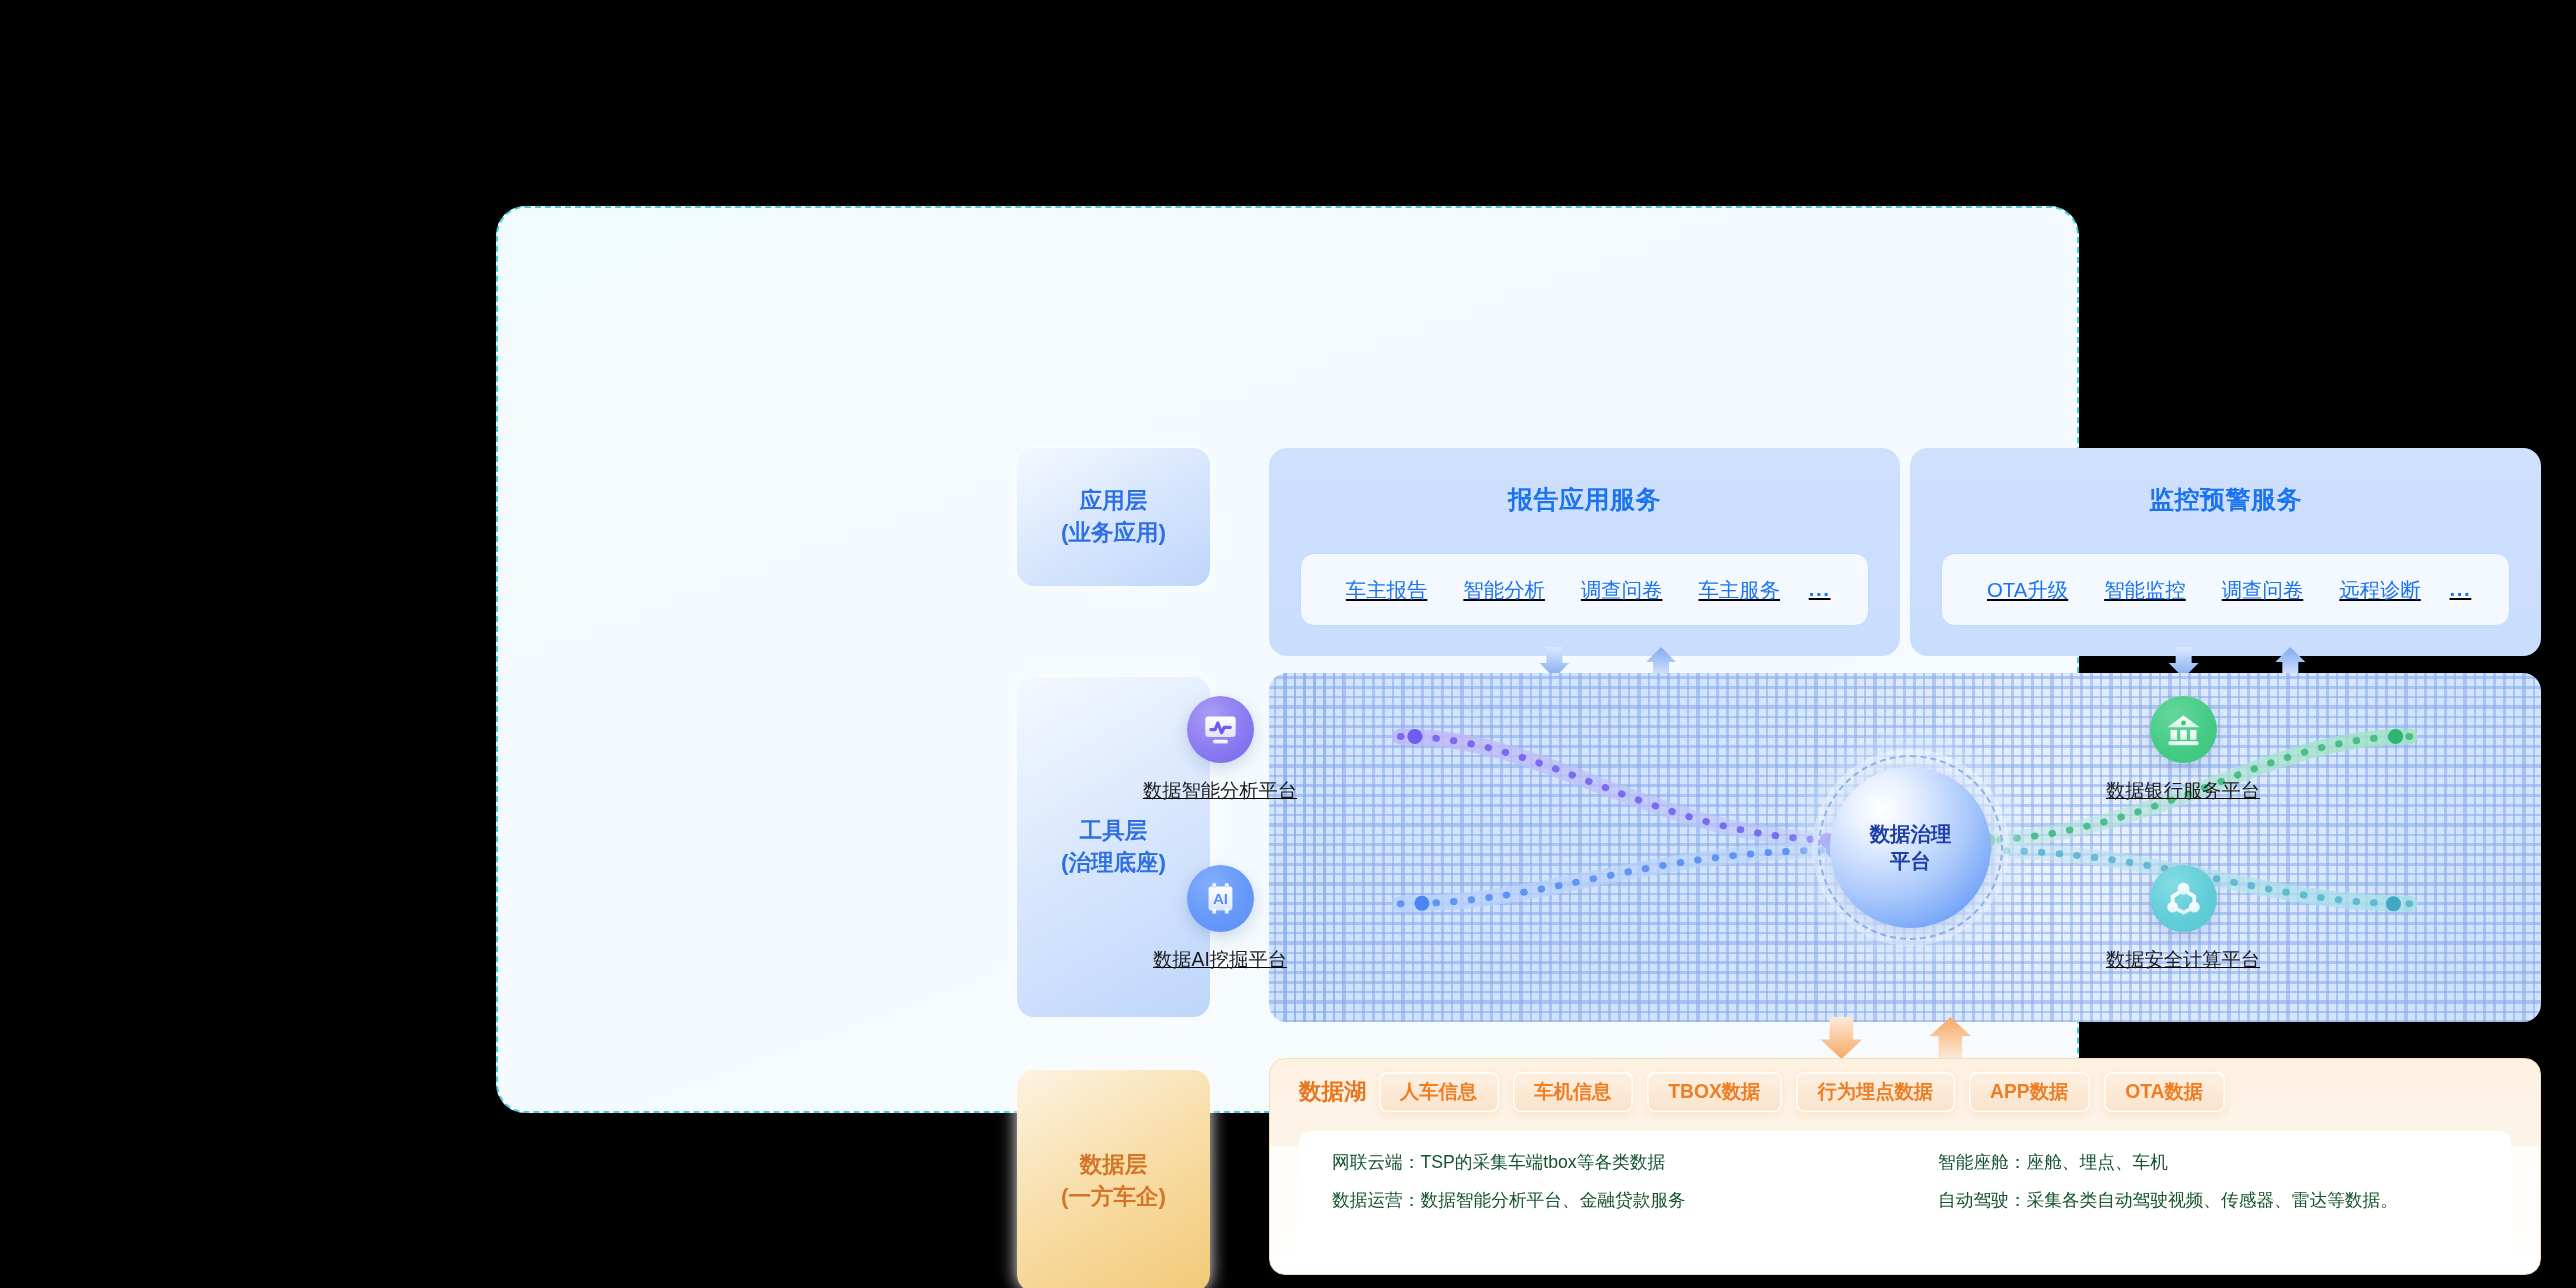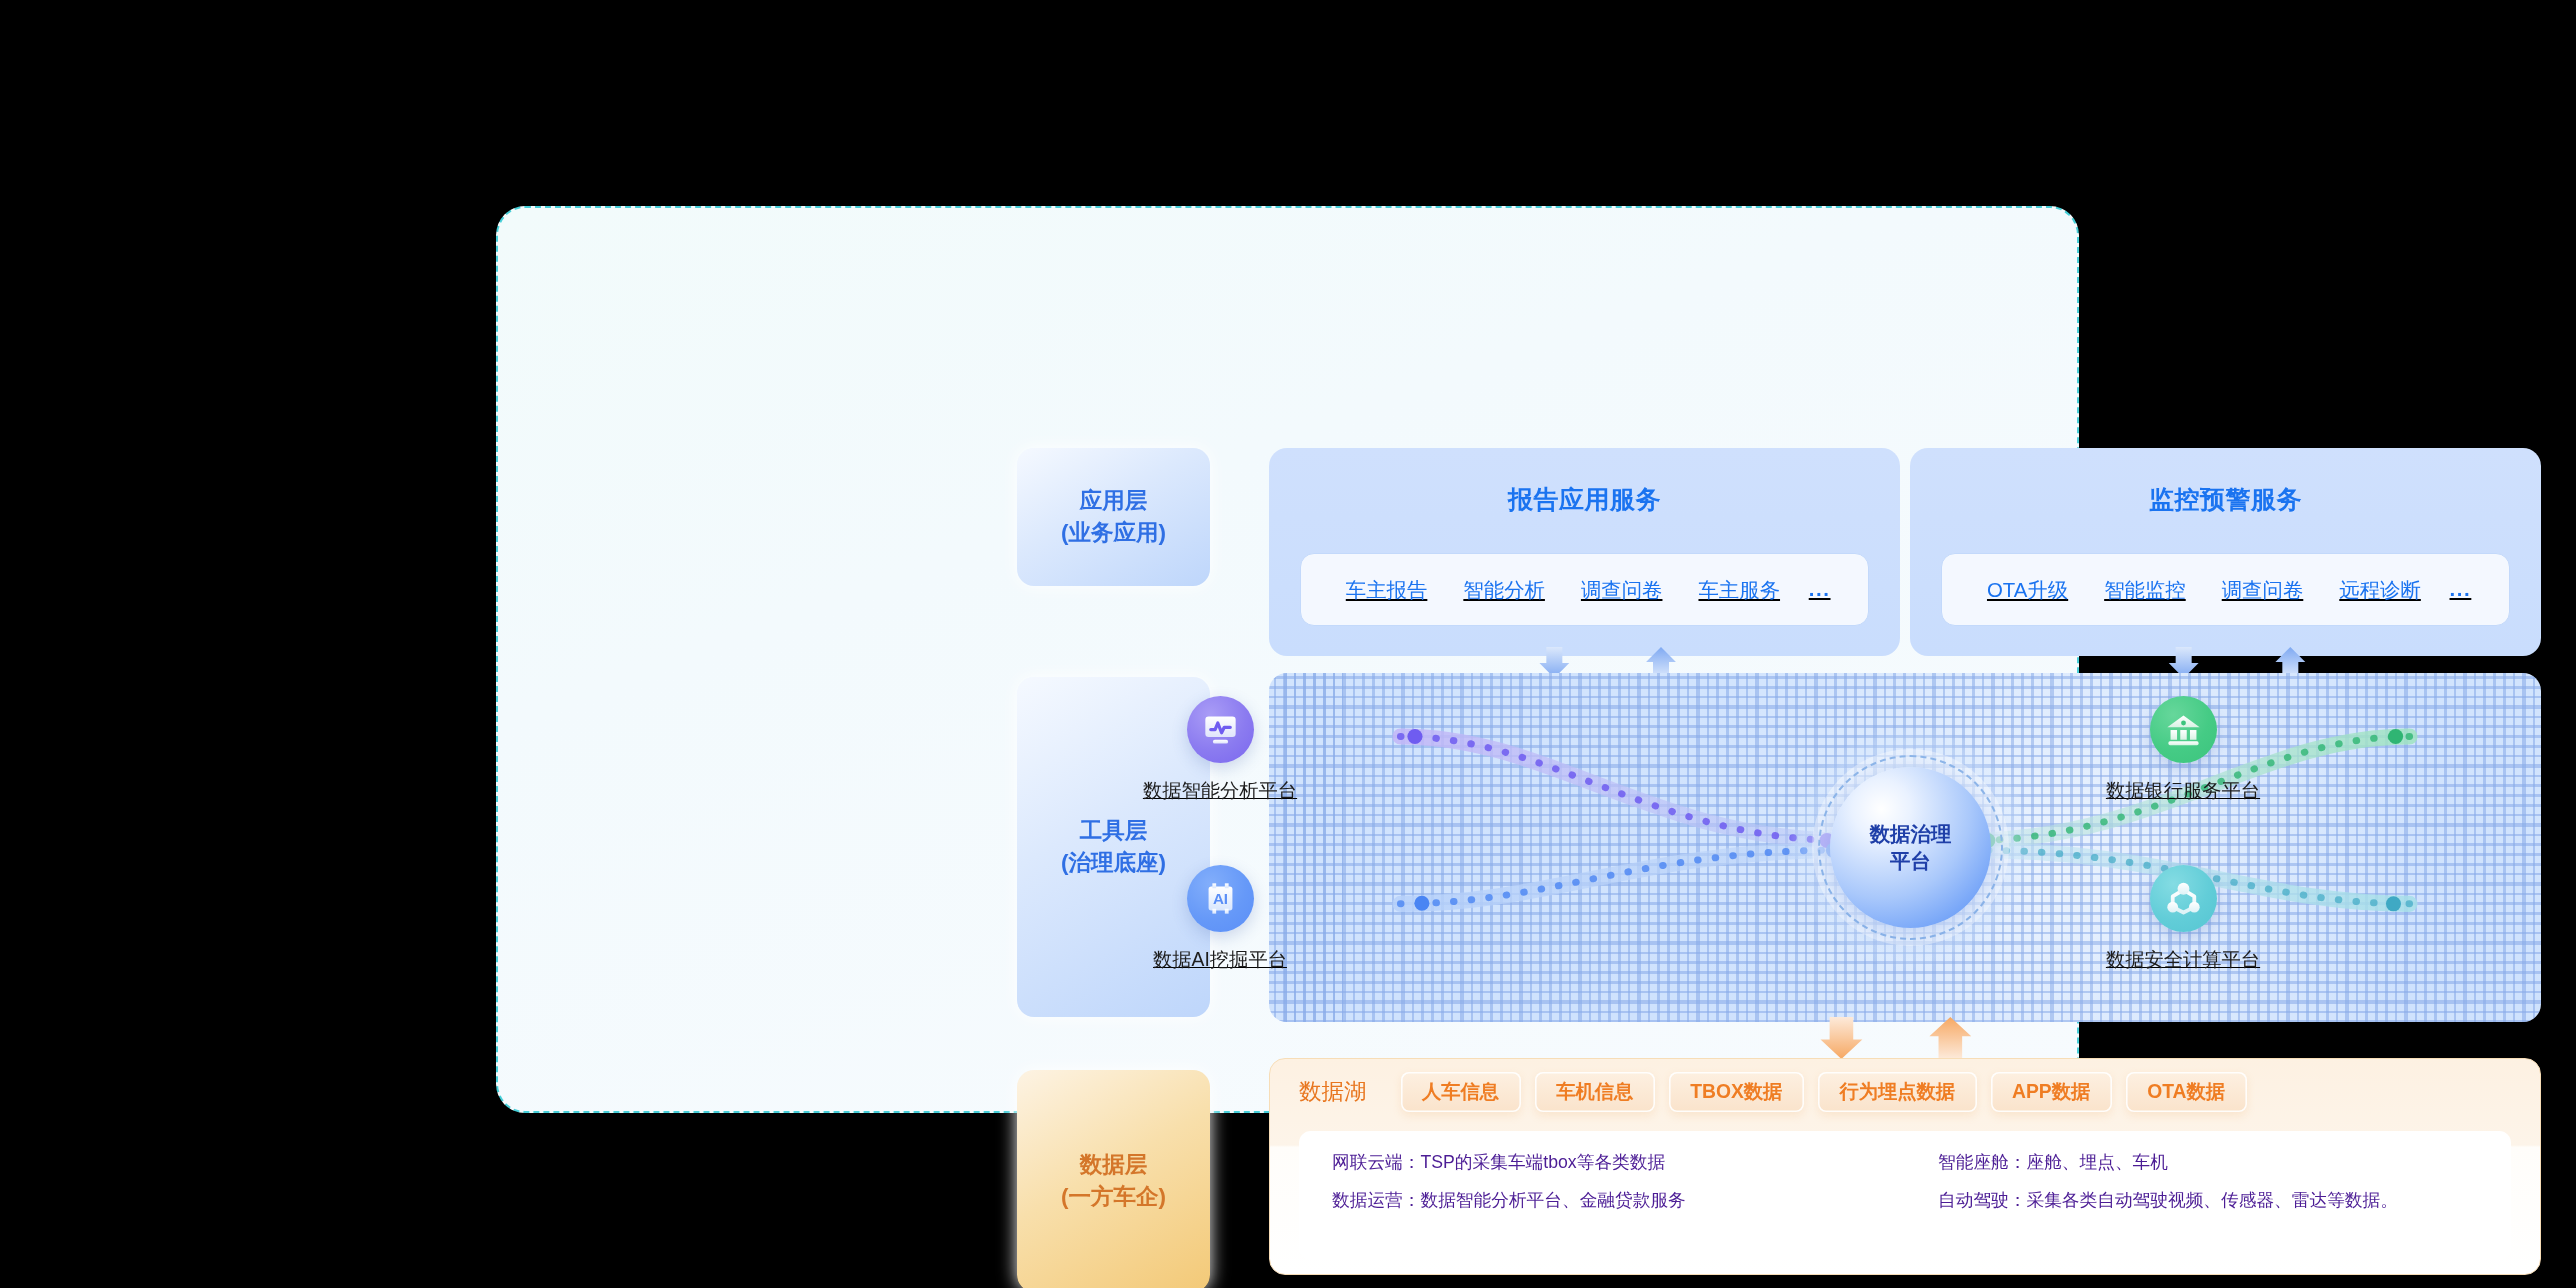--- a/index.html
+++ b/index.html
@@ -121,33 +121,33 @@
   .c-cyan{background:radial-gradient(circle at 35% 28%,#84dce3 0%,#62cdd8 55%,#55c5d2 100%);}
 
   
   .data-panel{
     position:absolute;left:771px;top:850px;width:1272px;height:217px;
     border-radius:16px;border:1.6px solid #f7ddb7;box-sizing:border-box;
     background:linear-gradient(180deg,#fdf1e2 0%,#fdf4e9 40%,#fffdfa 41%,#ffffff 100%);
     overflow:hidden;
   }
   .lake-row{position:absolute;left:0;top:0;right:0;height:65px;display:flex;align-items:center;padding-left:29px;box-sizing:border-box;}
-  .lake-title{color:#e8761f;font-size:22.5px;font-weight:400;white-space:nowrap;margin-right:34px;}
+  .lake-title{color:#e8761f;font-size:22.5px;font-weight:700;white-space:nowrap;margin-right:12px;}
   .lake-tag{
     height:40px;padding:0 21.5px;border-radius:8px;display:flex;align-items:center;justify-content:center;
     background:linear-gradient(180deg,#fdf0e1 0%,#fae3cb 100%);
     box-shadow:0 0 0 1.6px rgba(255,255,255,.9) inset, 0 3.2px 8.6px rgba(240,170,100,.18);
     color:#ef7d23;font-size:19.3px;font-weight:700;white-space:nowrap;margin-right:14px;
   }
   .data-notes{
     position:absolute;left:29px;right:29px;top:72px;bottom:14px;
     background:#ffffff;border-radius:11.8px;display:flex;padding:22.5px 0 0 0;box-sizing:border-box;
   }
   .notes-col{flex:1;padding-left:33px;box-sizing:border-box;}
-  .note-line{color:#4c1d95;font-size:17.7px;line-height:1.0;margin-bottom:20.4px;white-space:nowrap;}
+  .note-line{color:#14532d;font-size:17.7px;line-height:1.0;margin-bottom:20.4px;white-space:nowrap;}
 
   
   .arrow{position:absolute;}
 </style>
 </head>
 <body>
 
 <div id="canvas">
   <div class="board">
 

